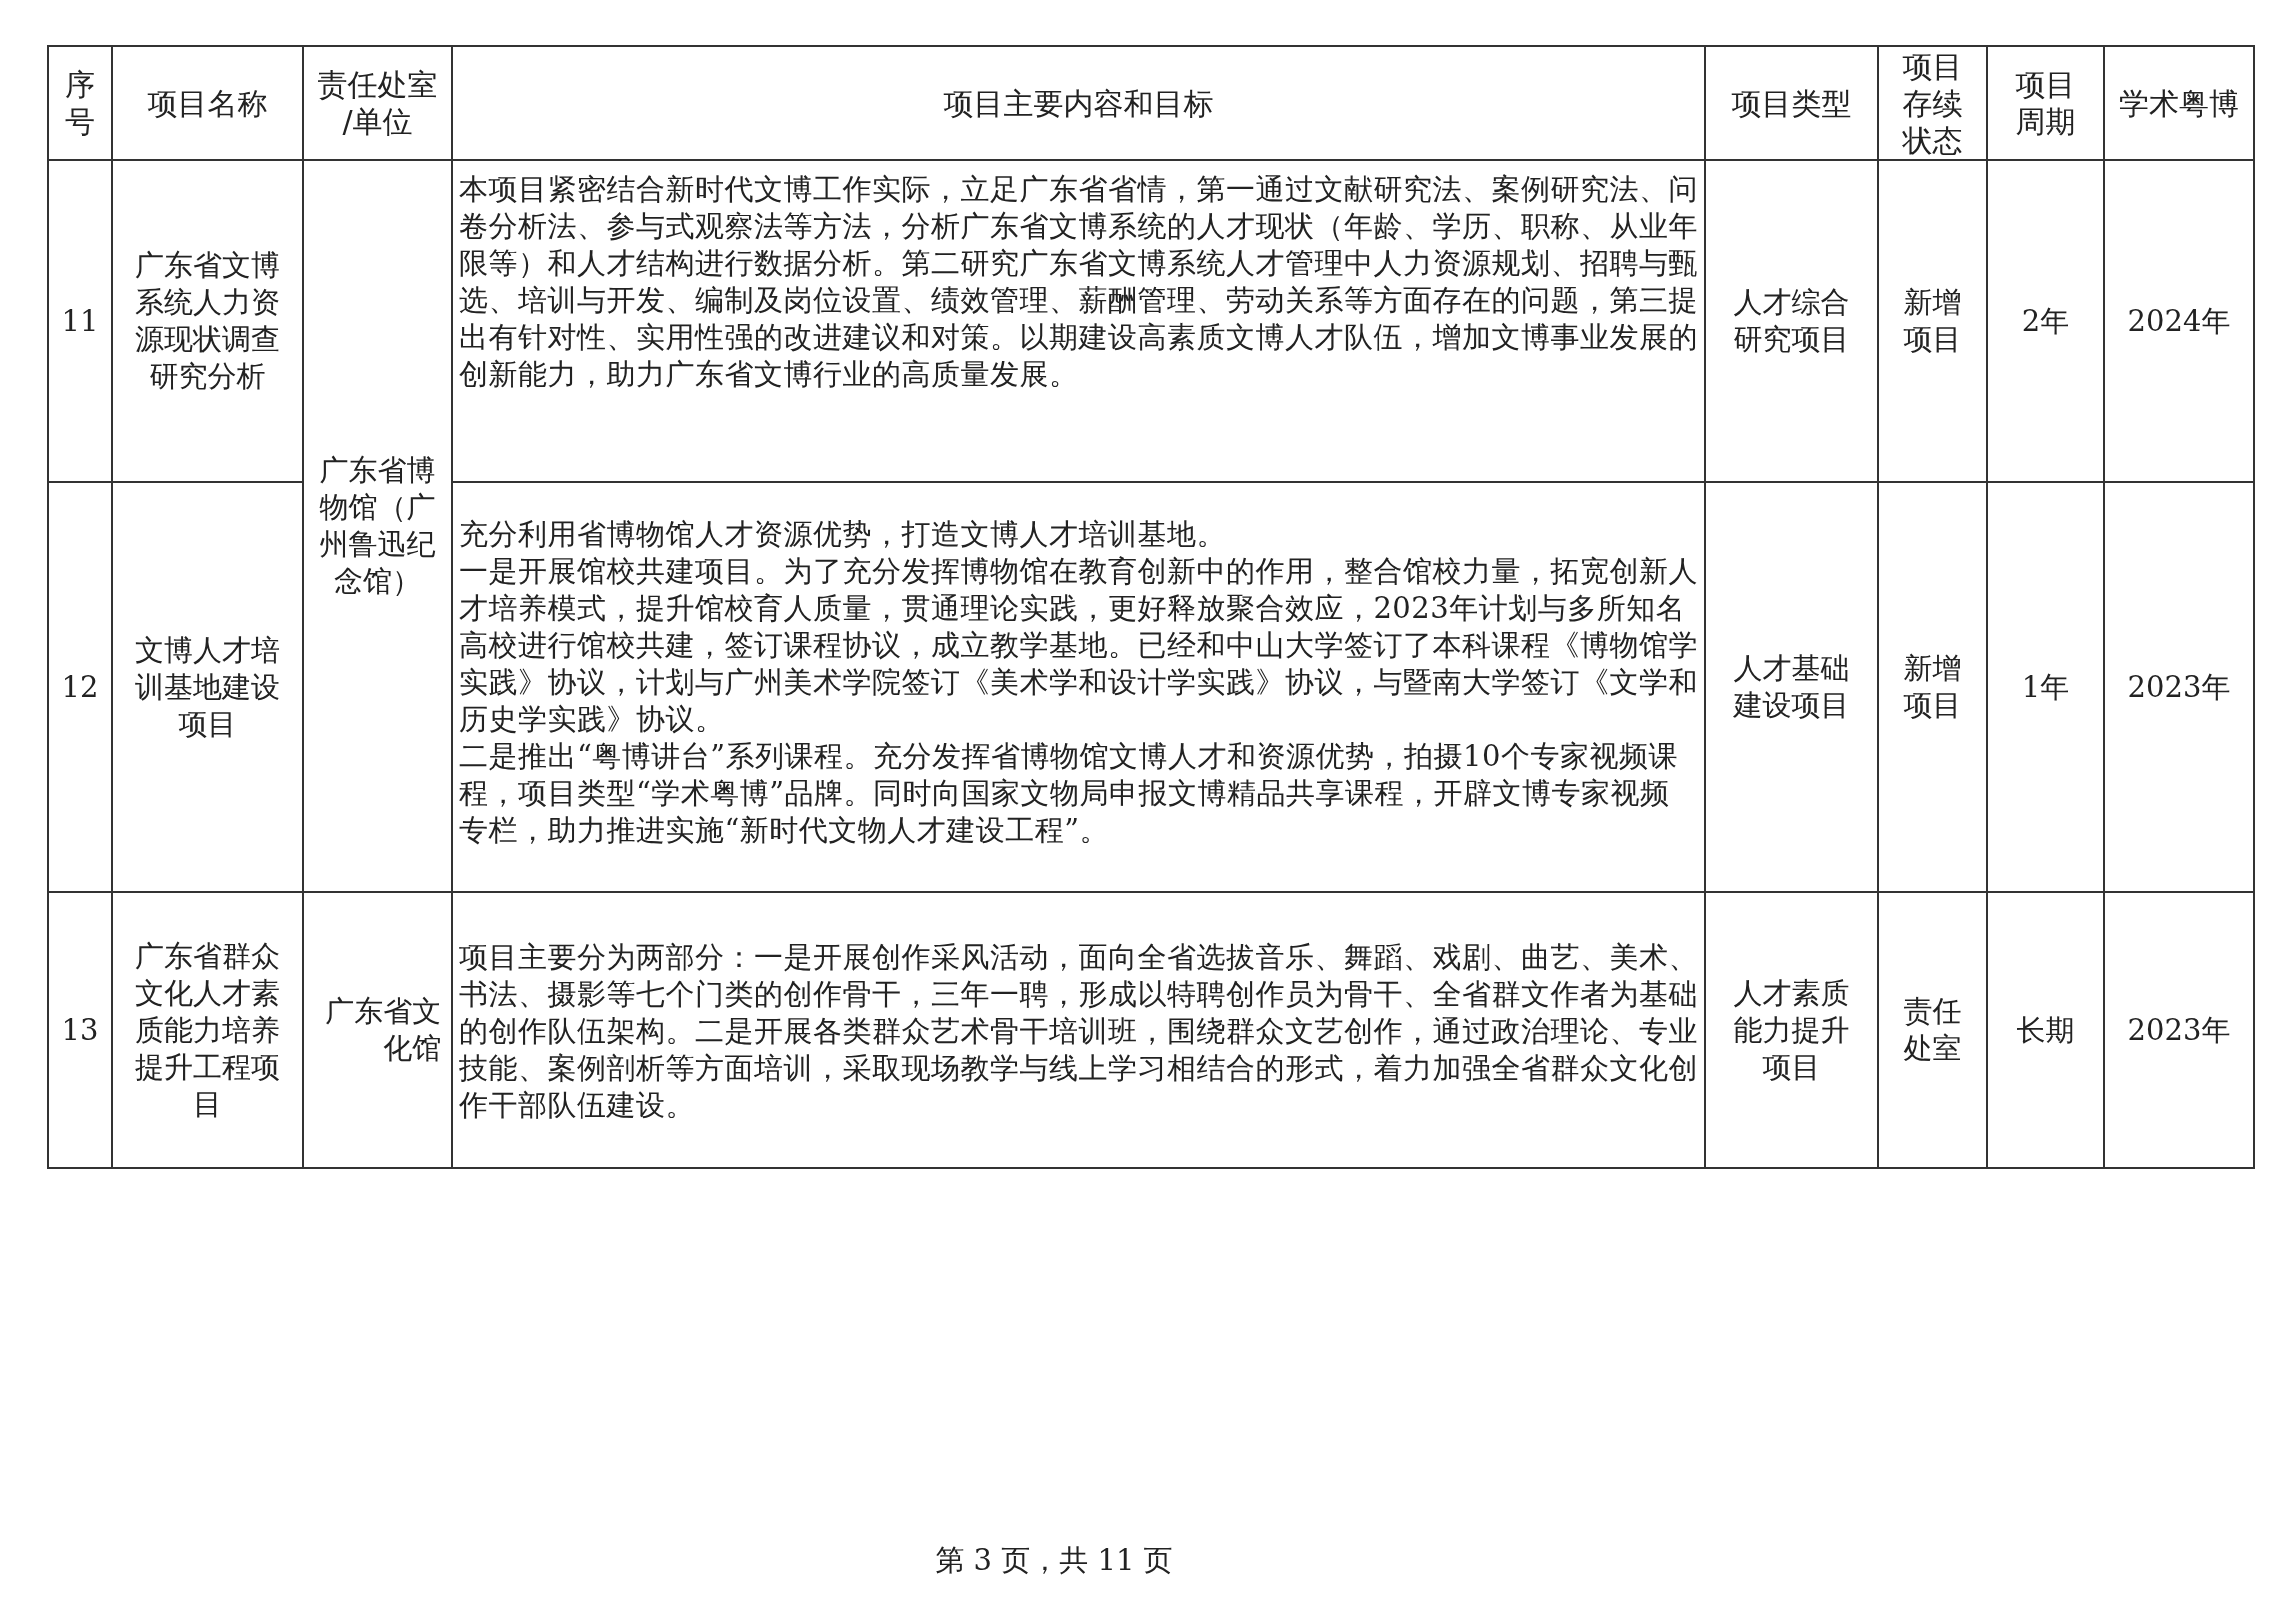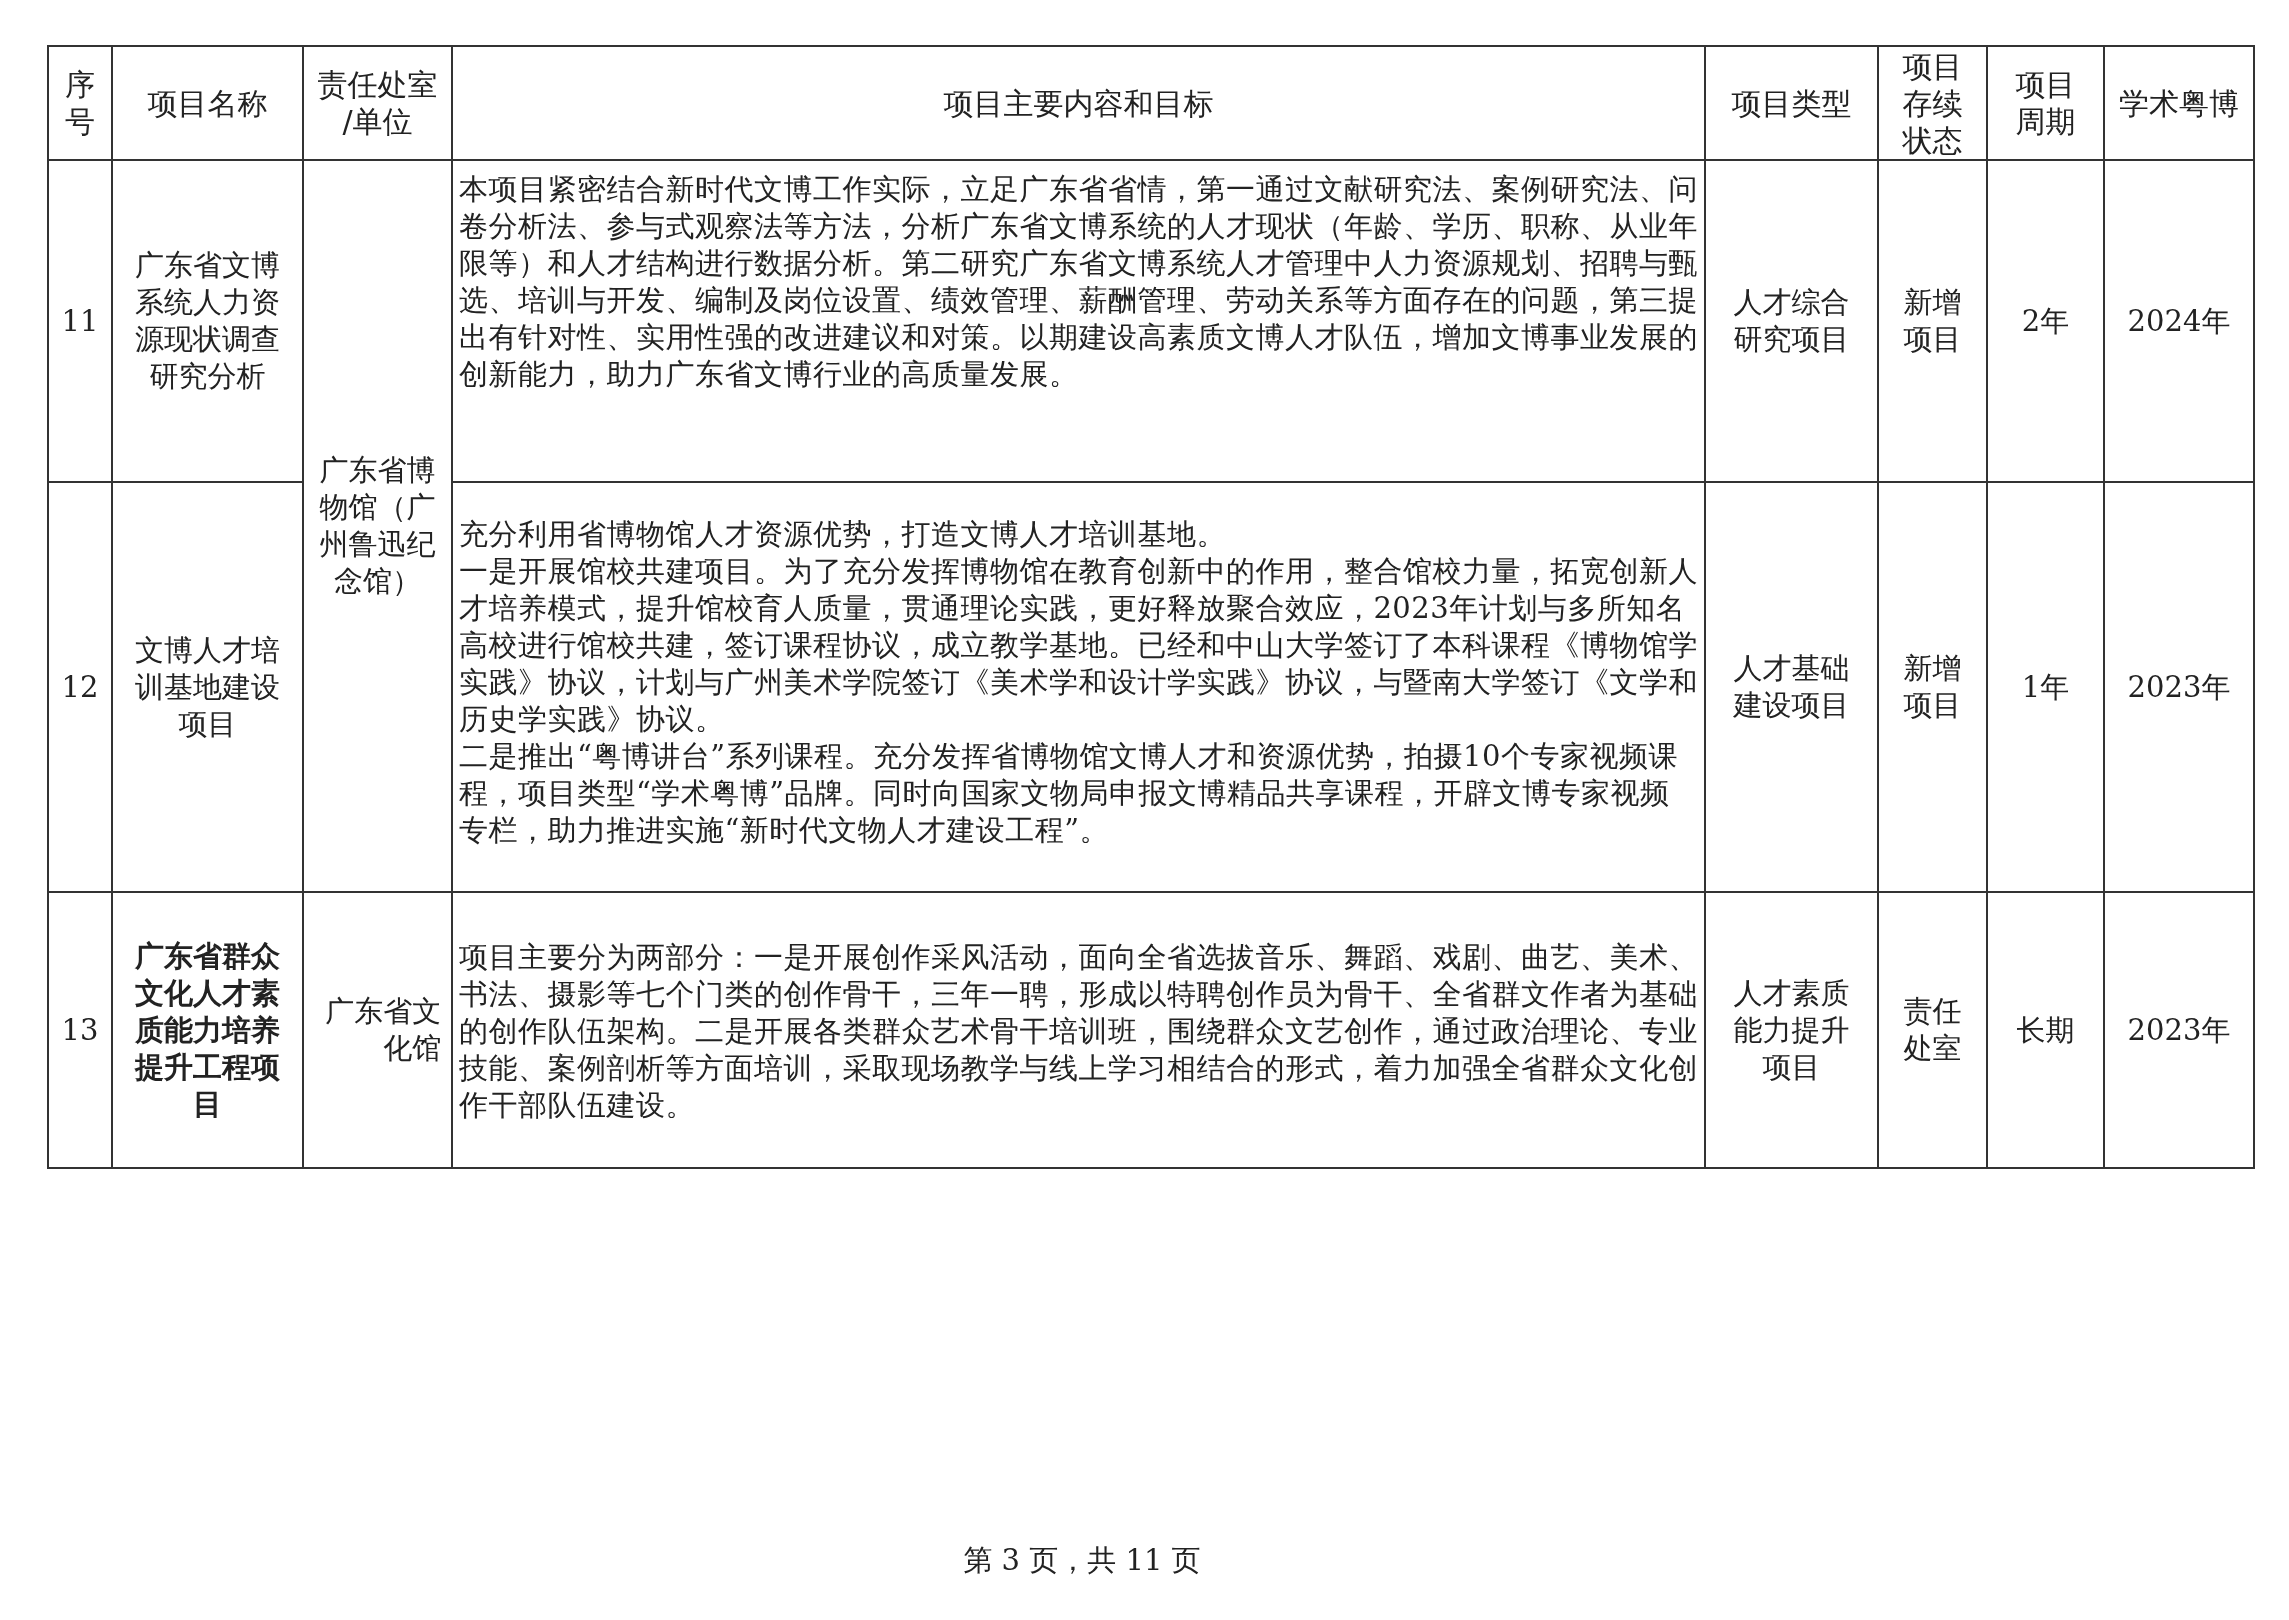--- a/index.html
+++ b/index.html
@@ -3,21 +3,21 @@
 <meta charset="utf-8">
 <style>
   html,body{margin:0;padding:0;background:#fff;}
   body{width:2290px;height:1620px;position:relative;overflow:hidden;font-family:"DejaVu Serif","Liberation Serif",serif;color:#222;}
   table{position:absolute;left:47px;top:45px;border-collapse:collapse;table-layout:fixed;}
   td,th{border:2.5px solid #333;padding:0;vertical-align:middle;text-align:center;}
   th{font-family:"DejaVu Sans","Liberation Sans",sans-serif;font-weight:normal;font-size:30px;line-height:37px;height:112px;}
   td{font-size:29px;line-height:37px;border-radius:17px;}
   td.content{text-align:left;padding:2px 5.9px 0 5.9px;vertical-align:top;letter-spacing:0.5px;}
   td.content div{white-space:normal;}
-  .footer{position:absolute;left:0;width:2108px;top:1541px;text-align:center;font-size:29px;margin-left:28px;}
+  .footer{position:absolute;left:0;width:2108px;top:1541px;text-align:center;font-size:29px;}
 </style>
 </head>
 <body>
 
 <table>
   <colgroup>
     <col style="width:64px">
       <col style="width:191px">
       <col style="width:149px">
       <col style="width:1253px">
@@ -70,21 +70,21 @@
       <div>一是开展馆校共建项目。为了充分发挥博物馆在教育创新中的作用，整合馆校力量，拓宽创新人才培养模式，提升馆校育人质量，贯通理论实践，更好释放聚合效应，2023年计划与多所知名高校进行馆校共建，签订课程协议，成立教学基地。已经和中山大学签订了本科课程《博物馆学实践》协议，计划与广州美术学院签订《美术学和设计学实践》协议，与暨南大学签订《文学和历史学实践》协议。</div>
       <div>二是推出“粤博讲台”系列课程。充分发挥省博物馆文博人才和资源优势，拍摄10个专家视频课程，项目类型“学术粤博”品牌。同时向国家文物局申报文博精品共享课程，开辟文博专家视频专栏，助力推进实施“新时代文物人才建设工程”。</div>
     </td>
     <td style="padding:0 13.7px;">人才基础建设项目</td>
     <td style="padding:0 19.6px;">新增项目</td>
     <td>1年</td>
     <td>2023年</td>
   </tr>
   <tr style="height:276px">
     <td>13</td>
-    <td style="padding:0 9.8px;font-weight:bold;">广东省群众文化人才素质能力培养提升工程项目</td>
+    <td style="padding:0 9.8px;">广东省群众文化人才素质能力培养提升工程项目</td>
     <td style="padding:0 9.8px;text-align:right;">广东省文化馆</td>
     <td class="content" style="vertical-align:middle;">
           <div>项目主要分为两部分：一是开展创作采风活动，面向全省选拔音乐、舞蹈、戏剧、曲艺、美术、书法、摄影等七个门类的创作骨干，三年一聘，形成以特聘创作员为骨干、全省群文作者为基础的创作队伍架构。二是开展各类群众艺术骨干培训班，围绕群众文艺创作，通过政治理论、专业技能、案例剖析等方面培训，采取现场教学与线上学习相结合的形式，着力加强全省群众文化创作干部队伍建设。</div>
         </td>
     <td style="padding:0 13.7px;">人才素质能力提升项目</td>
     <td style="padding:0 19.6px;">责任处室</td>
     <td>长期</td>
     <td>2023年</td>
   </tr>
 </tbody>

